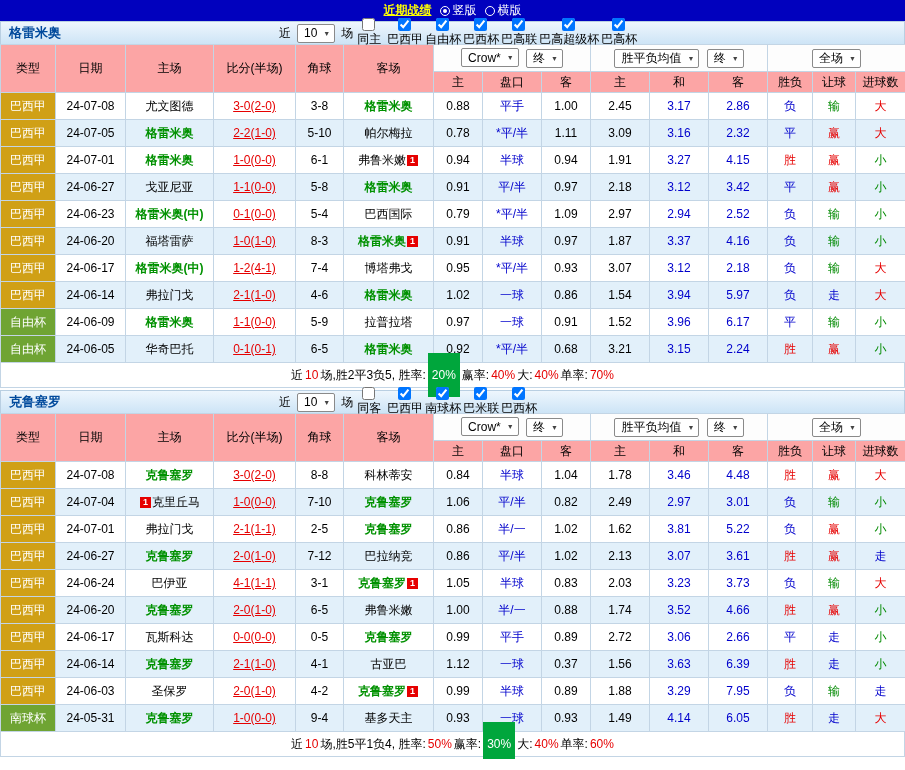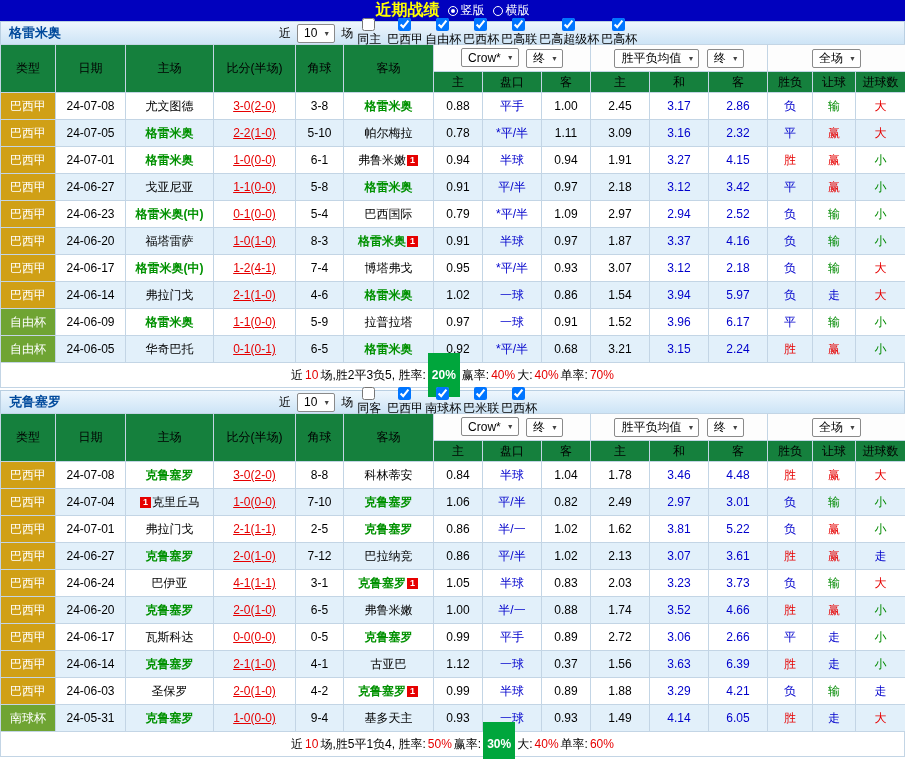--- a/index.html
+++ b/index.html
@@ -10,21 +10,21 @@
     font-size:12px;
     color:#000;
   }
   
   .topbar {
     height:21px;
     background:#0101be;
     display:flex; align-items:center; justify-content:center; gap:8px;
     color:#fff;
   }
-  .topbar .title { color:#ffff00; font-weight:bold; font-size:16px; }
+  .topbar .title { color:#ffff00; font-weight:bold; font-size:12px;text-decoration:underline; }
   .vradio { display:inline-flex; align-items:center; cursor:pointer; }
   .radio {
     position:relative; width:10px; height:10px;
     border:1px solid #fff; border-radius:50%;
     display:inline-block; margin-right:3px; background:transparent;
   }
   .radio.sel::after {
     content:""; position:absolute; left:2px; top:2px;
     width:4px; height:4px; border-radius:50%; background:#fff;
   }
@@ -46,21 +46,21 @@
     height:19px; padding:0 4px 0 6px; margin:0 2px; cursor:pointer;
   }
   .dd .arrow { font-size:7px; color:#444; margin-left:6px; }
   
   table { border-collapse:collapse; table-layout:fixed; width:905px; }
   th, td {
     border:1px solid #c3d5e5;
     text-align:center; vertical-align:middle;
     overflow:hidden; white-space:nowrap;
   }
-  thead th { background:#15803d; font-weight:normal; height:21px; }
+  thead th { background:#fca5a5; font-weight:normal; height:21px; }
   thead tr.hdr-top th { height:27px; }
   thead th.ddcell { background:#fdfdfd; }
   tbody td { height:27px; background:#fff; }
   tr.alt td { background:#e2f0fa; }
   td.c-league { color:#fff; }
   td.lg-gold { background:#d0a016 !important; }
   td.lg-green { background:#6fa433 !important; }
   .score { color:#e60000;text-decoration:underline; }
   .hl { color:#009100; font-weight:bold; }
   .blue { color:#0000cc; }
@@ -75,21 +75,21 @@
   
   .summary {
     height:25px;
     border:1px solid #c3d5e5; border-top:none;
     display:flex; align-items:center; justify-content:center;
     background:#fff;
   }
   .summary span { margin:0 1px; }
   .f-k { color:#000; }
   .f-r { color:#e60000; }
-  .f-box { background:#00a63c; color:#fff; padding:15px 4px; margin:0 3px; font-weight:bold; }
+  .f-box { background:#00a63c; color:#fff; padding:15px 4px; margin:0 3px; font-weight:normal; }
   .section { margin-bottom:2px; }
 </style>
 </head>
 <body>
 
 <div class="topbar">
   <span class="title">近期战绩</span>
   <label class="vradio">
     <span class="radio sel"></span>
     <span>竖版</span>
@@ -624,21 +624,21 @@
             <td>24-06-03</td>
             <td><span class="team">圣保罗</span></td>
             <td class="score">2-0(1-0)</td>
             <td>4-2</td>
             <td><span class="team hl">克鲁塞罗</span><span class="redcard">1</span></td>
             <td>0.99</td>
             <td class="blue">半球</td>
             <td>0.89</td>
             <td>1.88</td>
             <td class="blue">3.29</td>
-            <td class="blue">4.21</td>
+            <td class="blue">7.95</td>
             <td class="blue">负</td>
             <td class="green">输</td>
             <td class="blue">走</td>
           </tr>
           <tr class="alt">
             <td class="c-league lg-green">南球杯</td>
             <td>24-05-31</td>
             <td><span class="team hl">克鲁塞罗</span></td>
             <td class="score">1-0(0-0)</td>
             <td>9-4</td>

